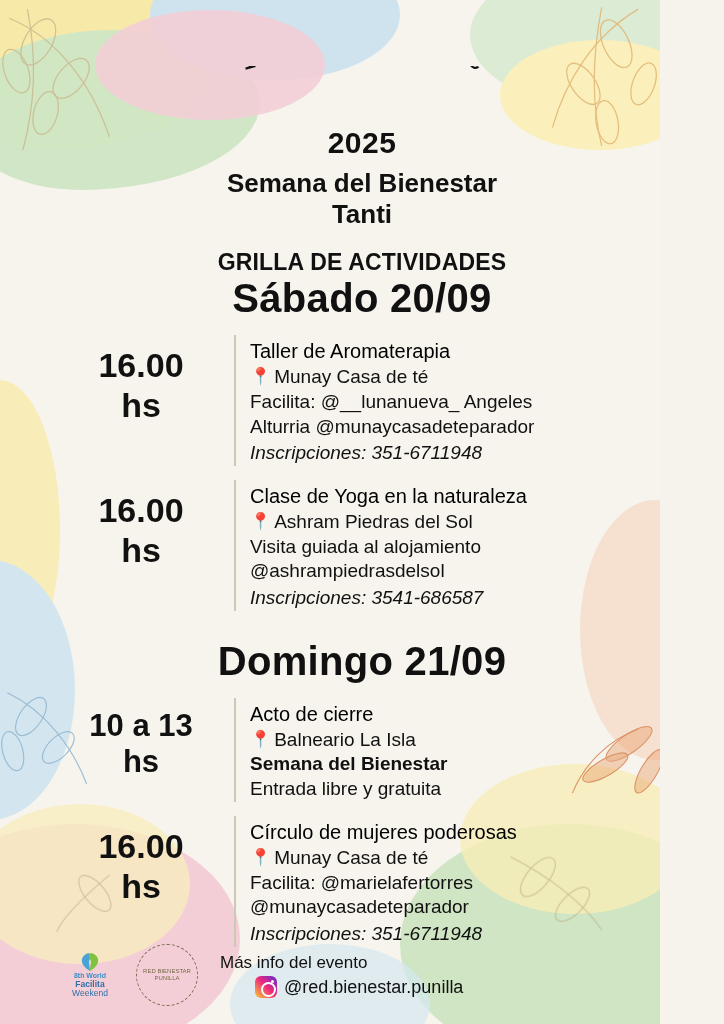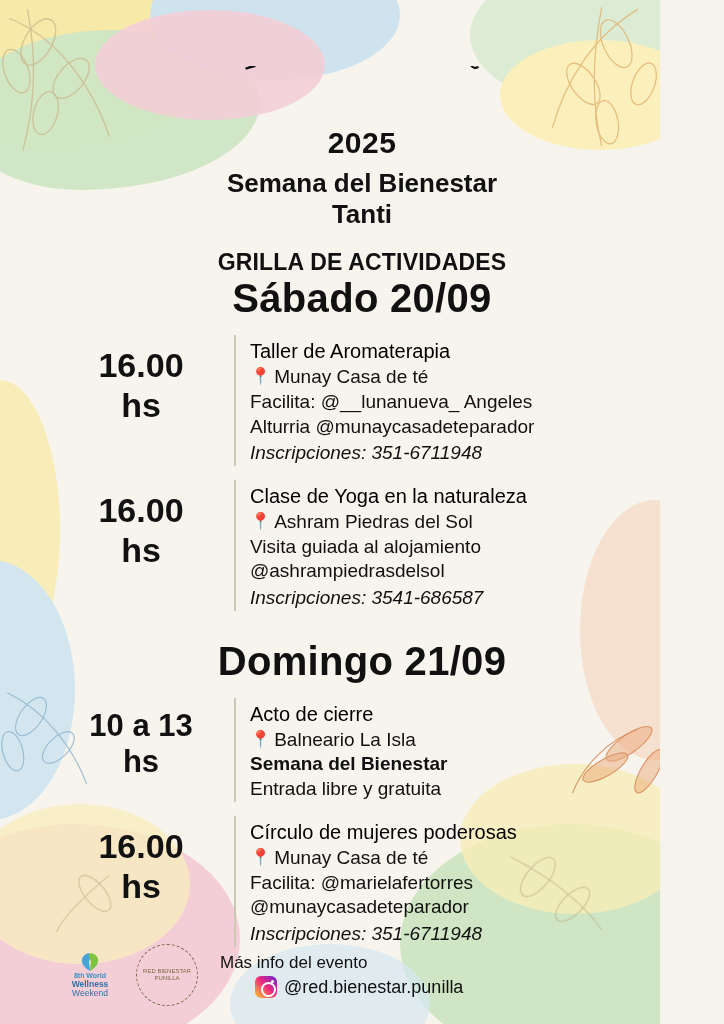--- a/index.html
+++ b/index.html
@@ -397,21 +397,21 @@
   </div>
 
   <div class="footer">
     <div class="logos">
       <div class="logo-wwr">
         <svg width="26" height="20" viewBox="0 0 26 20">
           <path d="M13 19 C4 14 2 6 9 2 C13 0 16 3 13 7 C11 10 13 14 13 19 Z" fill="#4aa3d6"></path>
           <path d="M13 19 C22 14 24 6 17 2 C13 0 10 3 13 7 C15 10 13 14 13 19 Z" fill="#7fc242"></path>
         </svg>
         <div class="t1">8th World</div>
-        <div class="t2">Wellness</div>
+        <div class="t2">Facilita</div>
         <div class="t3">Weekend</div>
       </div>
       <div class="logo-seal">RED BIENESTAR PUNILLA</div>
     </div>
     <div class="footer-right">
       <div class="footer-more">Más info del evento</div>
       <div class="footer-ig">
         <span class="ig-glyph"></span>
         <span class="ig-handle">@red.bienestar.punilla</span>
       </div>

